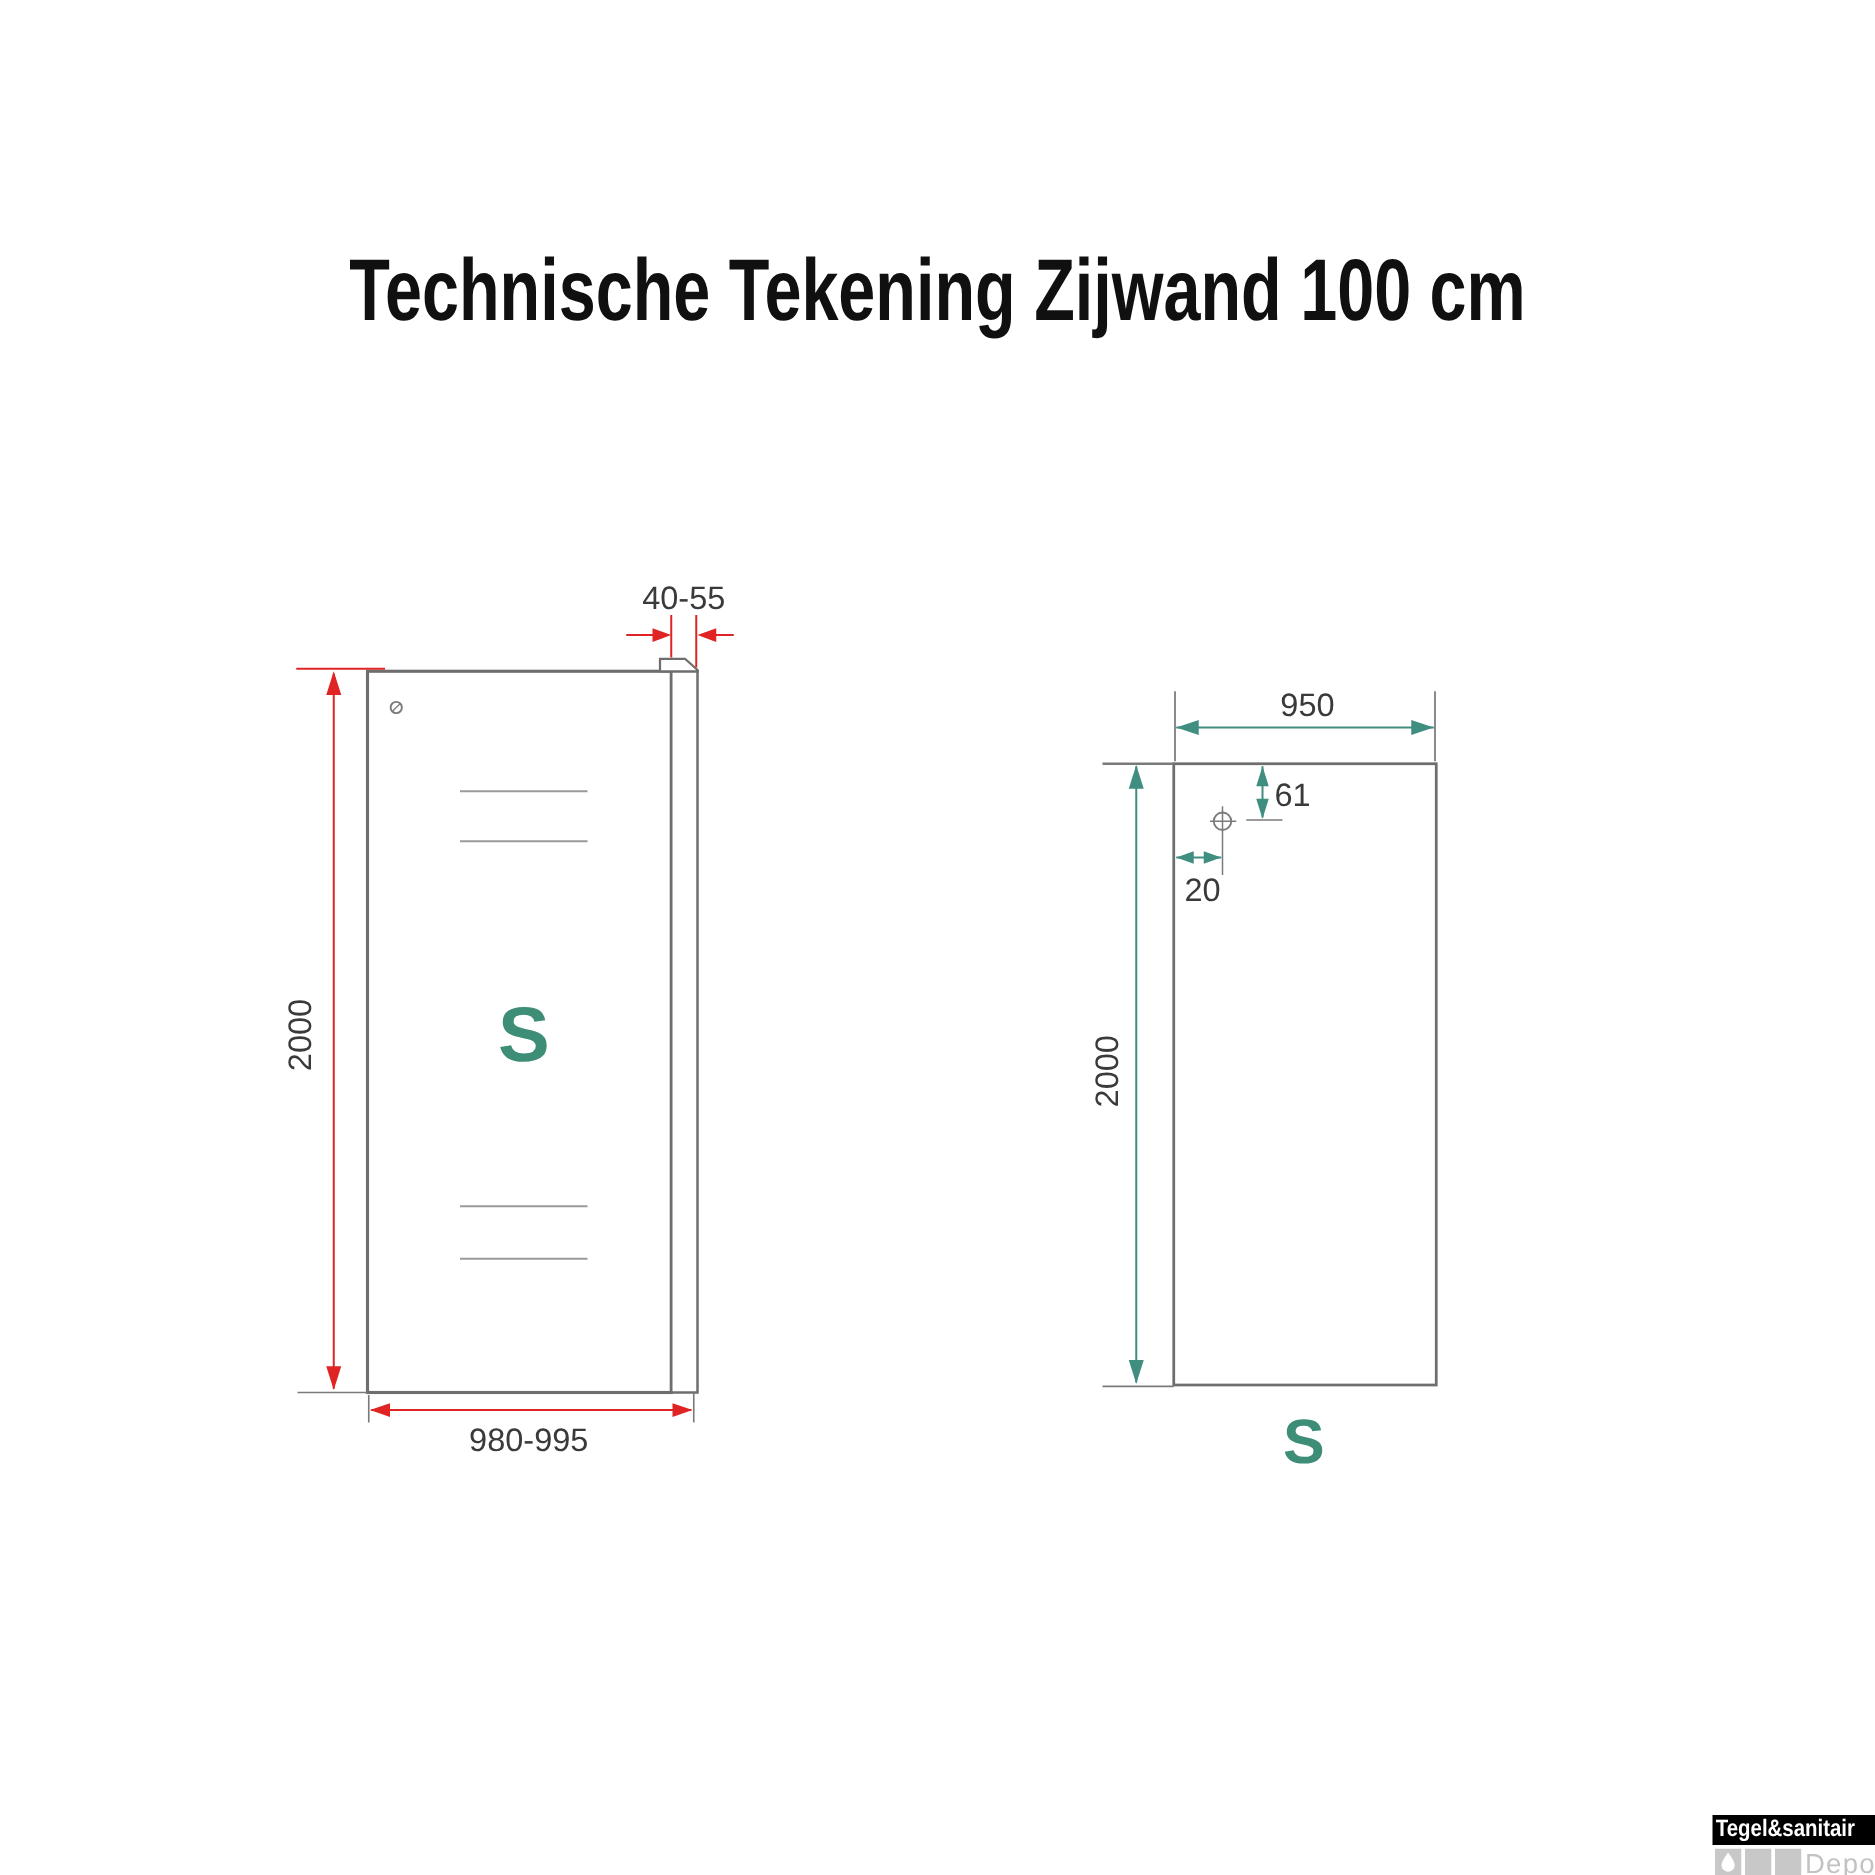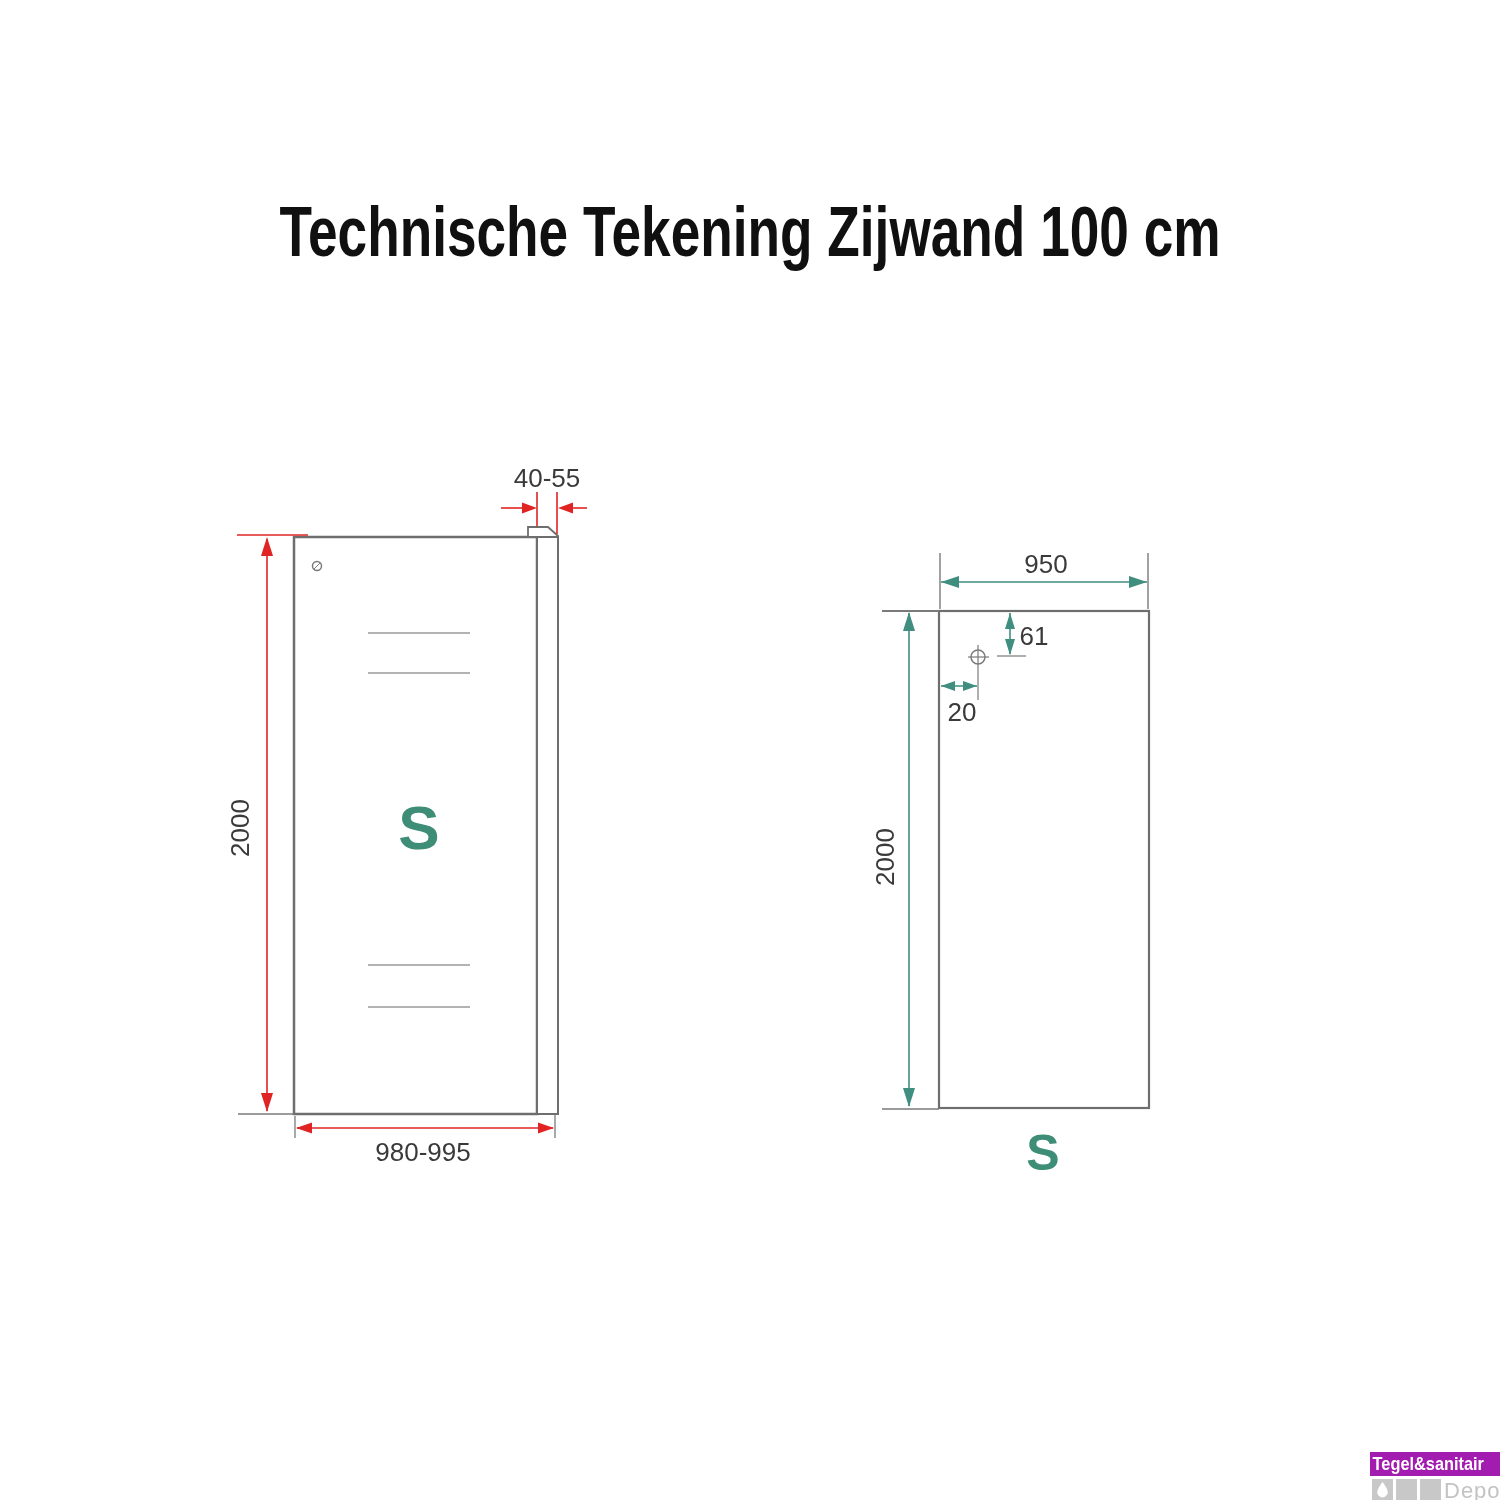--- a/index.html
+++ b/index.html
@@ -7,21 +7,21 @@
           font-family:"Liberation Sans","DejaVu Sans",sans-serif;}
   .page-title{position:absolute;top:196px;left:0;width:1500px;text-align:center;
               font-size:70px;font-weight:bold;color:#101010;white-space:nowrap;
               transform:scaleX(0.76);transform-origin:50% 50%;line-height:1.05;}
   svg text{font-family:"Liberation Sans","DejaVu Sans",sans-serif;}
   .dim-label{font-size:26px;fill:#3a3a3a;}
   .marking-front{font-size:62px;font-weight:bold;}
   .marking-rear{font-size:50px;font-weight:bold;}
   
   .brand-logo{position:absolute;left:1370px;top:1452px;width:130px;height:48px;}
-  .brand-bar{position:absolute;left:0;top:0;width:130px;height:24px;background:#a21caf;
+  .brand-bar{position:absolute;left:0;top:0;width:130px;height:24px;background:#000000;
              overflow:hidden;}
   .brand-bar span{display:inline-block;color:#ffffff;font-weight:bold;font-size:19px;
                   line-height:24px;padding-left:3px;white-space:nowrap;
                   transform:scaleX(0.86);transform-origin:0 50%;}
   .logo-squares{position:absolute;left:2px;top:27px;display:flex;gap:3px;}
   .logo-square{width:21px;height:21px;background:#c8c8c8;display:flex;
                align-items:center;justify-content:center;}
   .brand-sub{position:absolute;left:74px;top:26px;font-size:22px;color:#c3c3c3;
              letter-spacing:1px;}
 </style>

